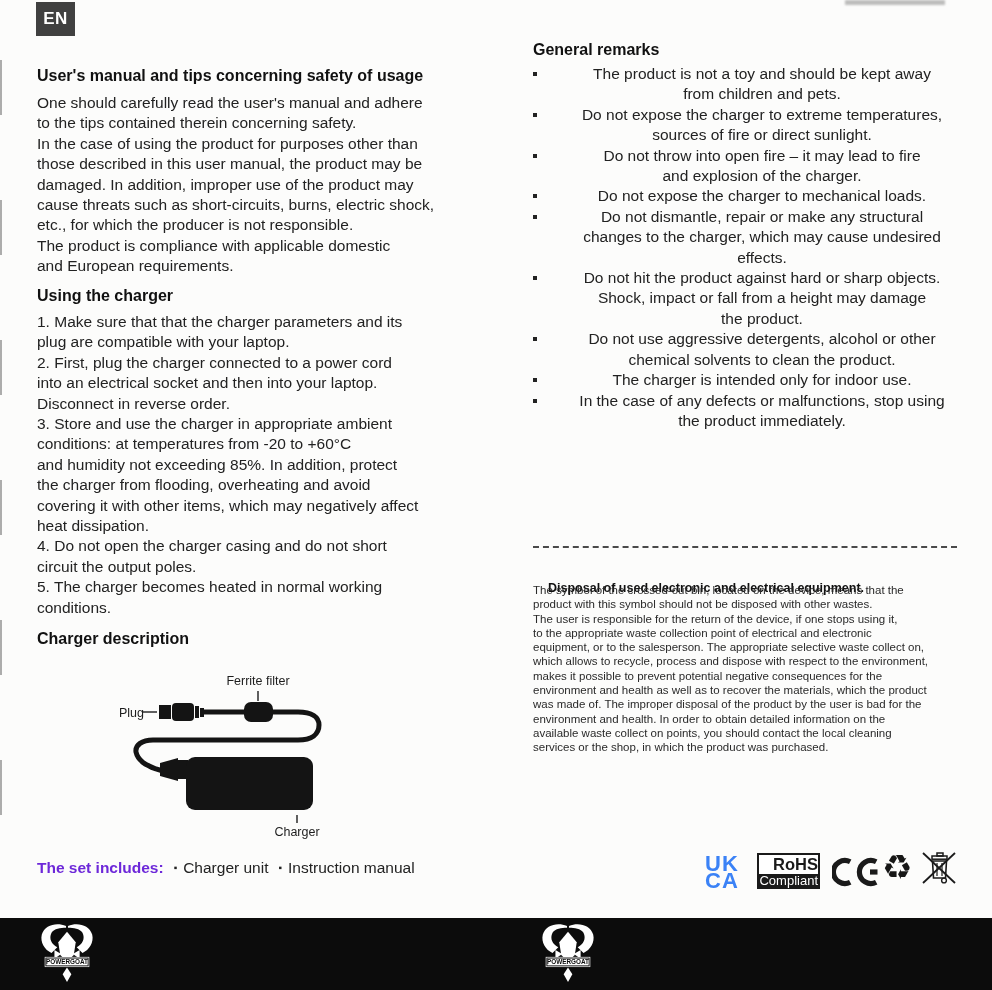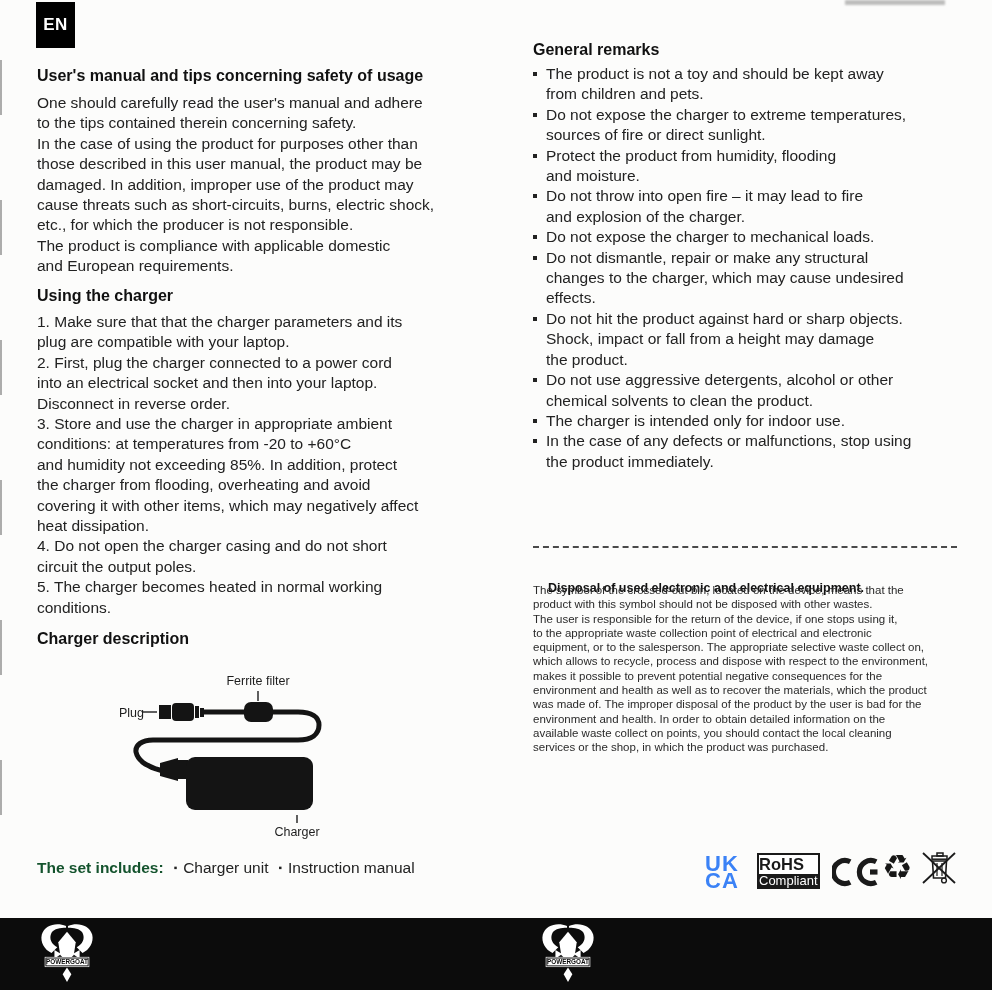--- a/index.html
+++ b/index.html
@@ -7,44 +7,44 @@
     position:relative;width:992px;height:990px;overflow:hidden;
     background:#fcfcfb;color:#222;
     font-family:"Liberation Sans", sans-serif;
   }
   
   .scan-edge{position:absolute;left:0;top:60px;width:2px;height:760px;
     background:repeating-linear-gradient(to bottom, rgba(45,45,45,.55) 0 55px, rgba(45,45,45,0) 55px 140px);
     opacity:.7;}
   .scan-smudge{position:absolute;left:845px;top:0;width:100px;height:5px;background:#8a8a8a;opacity:.55;filter:blur(1px);}
   
-  .lang-badge{position:absolute;left:36px;top:2px;width:39px;height:46px;background:#000000;
+  .lang-badge{position:absolute;left:36px;top:2px;width:39px;height:34px;background:#404040;
     color:#fff;font-weight:bold;font-size:17px;display:flex;align-items:center;justify-content:center;letter-spacing:.5px;}
   
   .col{position:absolute;font-size:15.5px;line-height:20.4px;}
   .col-left{left:37px;top:0;width:445px;}
   .col-right{left:533px;top:0;width:445px;}
   .abs{position:absolute;left:0;}
   h3.sec{margin:0;font-size:16px;font-weight:bold;color:#111;}
   .body-text{margin:0;white-space:pre-line;}
   
   ul.bullets{list-style:none;margin:0;padding:0;}
   ul.bullets li{position:relative;padding-left:13px;white-space:pre-line;}
   ul.bullets li .sq{position:absolute;left:0;top:8px;width:4px;height:4px;background:#222;display:block;}
   
   .dashes{border:none;border-top:2px dashed #4a4a4a;margin:0;}
   
   .disposal-title{margin:15px;font-size:12.5px;font-weight:bold;color:#111;}
   .disposal-body{margin:0;font-size:11.5px;line-height:14.3px;white-space:pre-line;color:#2a2a2a;}
   
   .set-row{position:absolute;left:37px;top:859px;font-size:15.5px;color:#222;}
-  .set-row .lbl{font-weight:bold;color:#14532d;}
+  .set-row .lbl{font-weight:bold;color:#6d28d9;}
   .set-row .bul{font-size:10px;vertical-align:2px;padding:0 6px 0 10px;}
   .ukca{position:absolute;left:705px;top:855px;font-weight:bold;font-size:22px;line-height:17px;color:#3b82f6;letter-spacing:1px;}
-  .rohs{position:absolute;left:757px;top:853px;width:59px;border:2.5px solid #1a1a1a;text-align:left;background:#fff;}
+  .rohs{position:absolute;left:757px;top:853px;width:59px;border:2.5px solid #1a1a1a;text-align:right;background:#fff;}
   .rohs .r1{font-weight:bold;font-size:16.5px;line-height:19px;color:#1a1a1a;}
   .rohs .r2{background:#1a1a1a;color:#fff;font-size:13px;line-height:13px;}
   .ce{position:absolute;left:832px;top:857px;}
   .recycle{position:absolute;left:882px;top:848px;font-size:34px;line-height:38px;color:#161616;}
   .bin{position:absolute;left:920px;top:850px;}
   
   .footer{position:absolute;left:0;top:918px;width:992px;height:72px;background:#0c0c0c;}
   .goat{position:absolute;top:4px;width:62px;height:62px;}
   .goat.g1{left:36px;} .goat.g2{left:537px;}
   
@@ -117,27 +117,25 @@
     <text x="297" y="836" text-anchor="middle">Charger</text>
   </svg>
 
   <div class="set-row">
     <span class="lbl">The set includes:</span><span class="bul">▪</span><span>Charger unit</span><span class="bul">▪</span><span>Instruction manual</span>
   </div>
 
   <div class="col col-right">
     <h3 class="sec abs" style="top:40px;">General remarks</h3>
 
-    <ul class="bullets abs" style="top:64px;width:445px;">
+    <ul class="bullets abs" style="top:64px;width:445px;text-align:center;">
       <li><span class="sq"></span><span>The product is not a toy and should be kept away
 from children and pets.</span></li>
       <li><span class="sq"></span><span>Do not expose the charger to extreme temperatures,
 sources of fire or direct sunlight.</span></li>
-      <li><span class="sq"></span><span>Protect the product from humidity, flooding
-and moisture.</span></li>
       <li><span class="sq"></span><span>Do not throw into open fire – it may lead to fire
 and explosion of the charger.</span></li>
       <li><span class="sq"></span><span>Do not expose the charger to mechanical loads.</span></li>
       <li><span class="sq"></span><span>Do not dismantle, repair or make any structural
 changes to the charger, which may cause undesired
 effects.</span></li>
       <li><span class="sq"></span><span>Do not hit the product against hard or sharp objects.
 Shock, impact or fall from a height may damage
 the product.</span></li>
       <li><span class="sq"></span><span>Do not use aggressive detergents, alcohol or other

